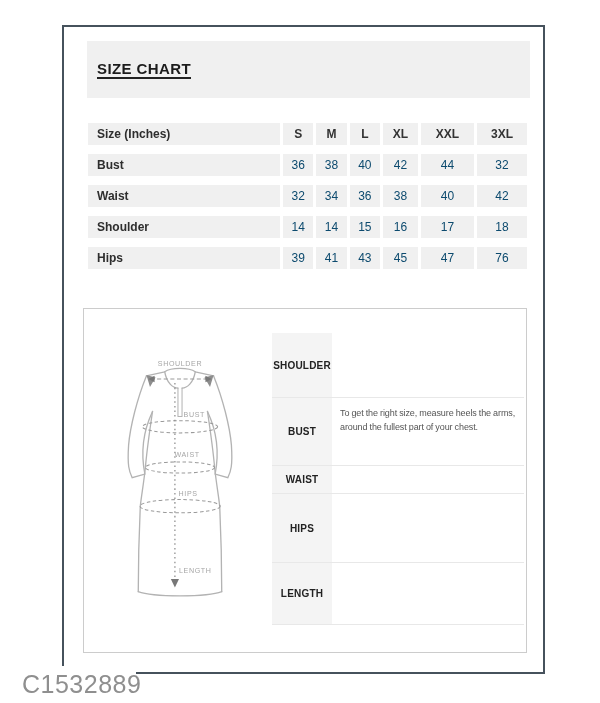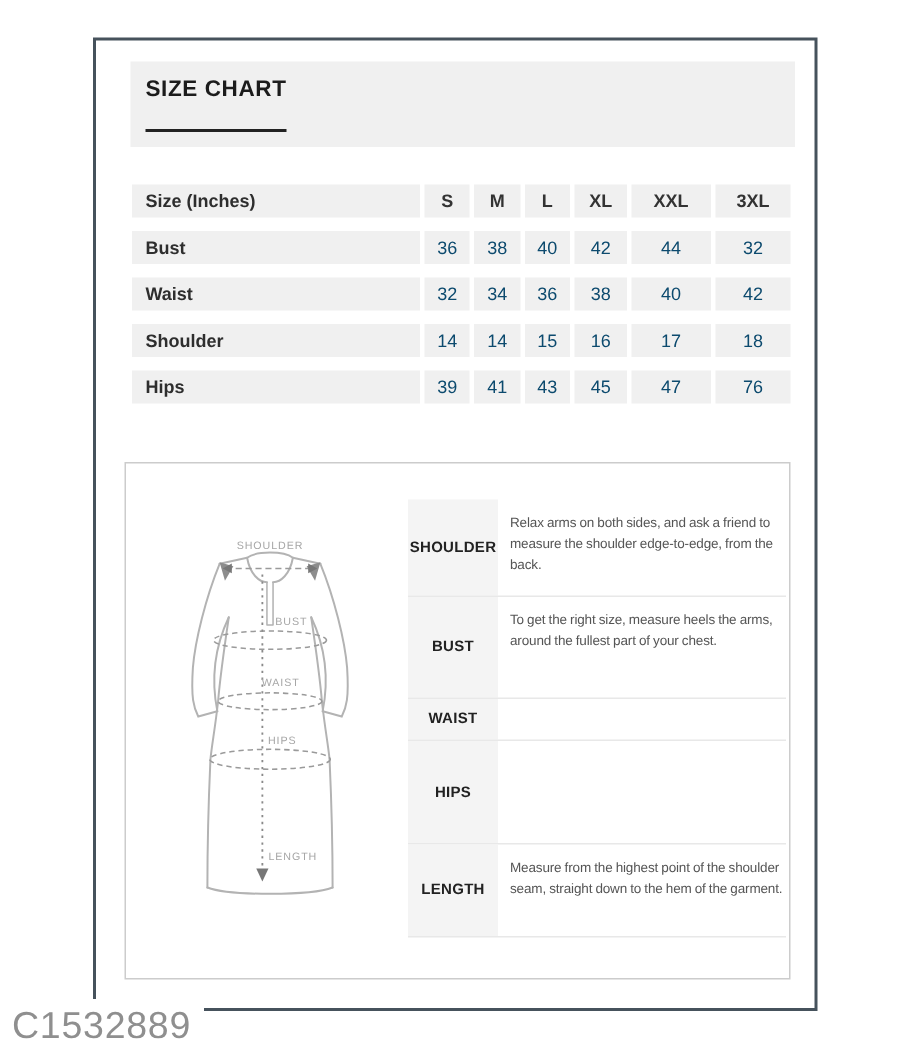--- a/index.html
+++ b/index.html
@@ -13,21 +13,21 @@
     position:absolute; left:62px; top:25px; width:483px; height:649px;
     border:2px solid #46525c; background:transparent;
   }
   
   .title-band {
     position:absolute; left:87px; top:41px; width:443px; height:57px;
     background:#f0f0f0; display:flex; align-items:center;
   }
   .title {
     margin-left:10px; font-size:15px; font-weight:700; color:#1c1c1c;
-    letter-spacing:0.4px; border-bottom:2px solid #222; padding-bottom:18px;
+    letter-spacing:0.4px; border-bottom:2px solid #222; padding-bottom:0;
   }
   
   .size-table {
     position:absolute; left:85px; top:114px; width:445px;
     border-collapse:separate; border-spacing:3px 9px; font-size:12px;
   }
   .size-table th, .size-table td {
     background:#f0f0f0; height:22px; text-align:center; vertical-align:middle;
     color:#0c4a6e; font-weight:400; padding:0;
   }
@@ -64,21 +64,21 @@
   .guide-text {
     flex:1; padding:8px 2px 8px 8px; font-size:9px; line-height:14px;
     color:#555; letter-spacing:-0.1px; word-spacing:-0.3px;
   }
   
   .watermark {
     position:absolute; left:0; top:666px; width:136px; height:37px;
     background:#ffffff; display:flex; align-items:center;
   }
   .watermark span {
-    padding-left:8px; font-size:25px; color:#8f8f8f; letter-spacing:0.5px;
+    padding-left:22px; font-size:25px; color:#8f8f8f; letter-spacing:0.5px;
   }
 </style>
 </head>
 <body>
 
 <div class="canvas">
 
   <div class="frame"></div>
 
   <div class="title-band">
@@ -181,35 +181,33 @@
       <text x="75" y="40" text-anchor="middle">SHOULDER</text>
       <text x="89" y="90" text-anchor="middle">BUST</text>
       <text x="82" y="130" text-anchor="middle">WAIST</text>
       <text x="83" y="168" text-anchor="middle">HIPS</text>
       <text x="74" y="244" text-anchor="start">LENGTH</text>
     </svg>
 
     <div class="guide-table">
       <div class="guide-row">
         <div class="guide-label">SHOULDER</div>
-        <div class="guide-text">Relax arms on both sides, and ask a friend to measure the shoulder edge-to-edge, from the back.</div>
       </div>
       <div class="guide-row">
         <div class="guide-label">BUST</div>
         <div class="guide-text">To get the right size, measure heels the arms, around the fullest part of your chest.</div>
       </div>
       <div class="guide-row">
         <div class="guide-label">WAIST</div>
       </div>
       <div class="guide-row">
         <div class="guide-label">HIPS</div>
       </div>
       <div class="guide-row">
         <div class="guide-label">LENGTH</div>
-        <div class="guide-text">Measure from the highest point of the shoulder seam, straight down to the hem of the garment.</div>
       </div>
     </div>
   </div>
 
   <div class="watermark">
     <span>C1532889</span>
   </div>
 
 </div>
 

